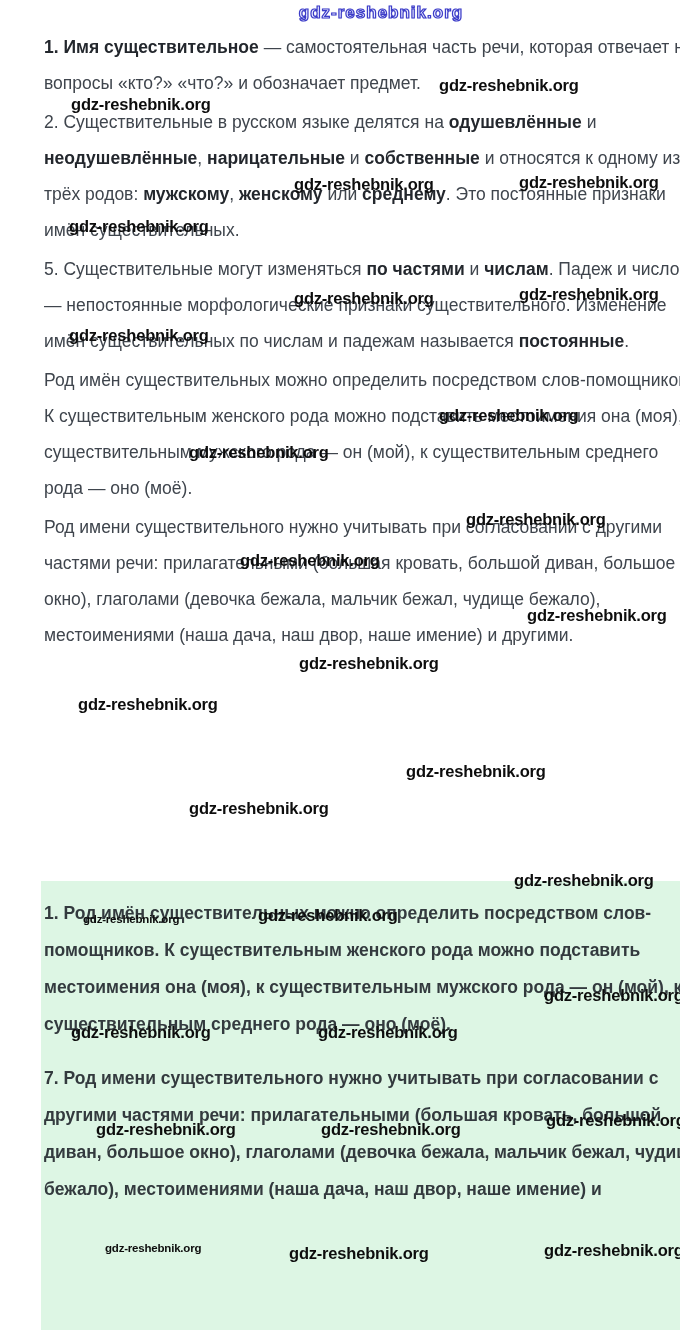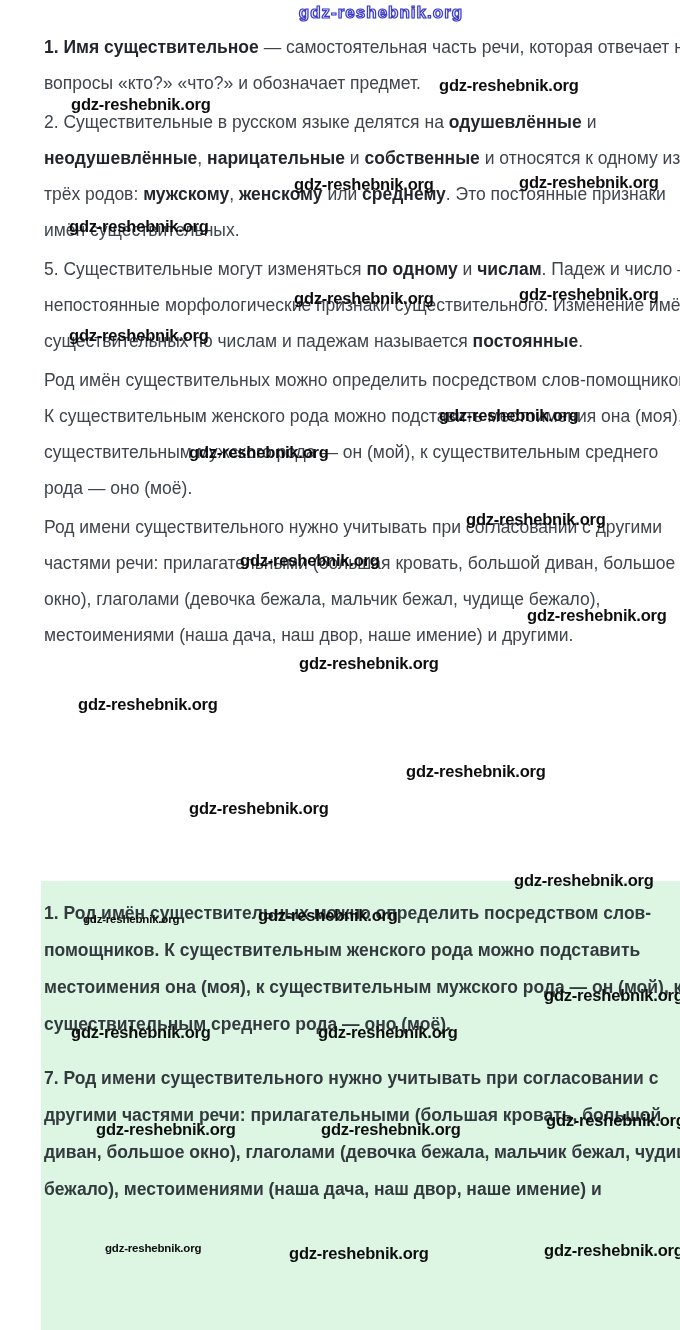--- a/index.html
+++ b/index.html
@@ -41,21 +41,21 @@
   p{margin:0;}
 </style>
 </head>
 <body>
 
 <div class="page">
   <div class="logo">gdz-reshebnik.org</div>
   <div class="white-section" id="white-paras">
       <p class="para"><span class="b">1. Имя существительное</span><span> — самостоятельная часть речи, которая отвечает на вопросы «кто?» «что?» и обозначает предмет.</span></p>
       <p class="para"><span>2. Существительные в русском языке делятся на </span><span class="b">одушевлённые</span><span> и </span><span class="b">неодушевлённые</span><span>, </span><span class="b">нарицательные</span><span> и </span><span class="b">собственные</span><span> и относятся к одному из трёх родов: </span><span class="b">мужскому</span><span>, </span><span class="b">женскому</span><span> или </span><span class="b">среднему</span><span>. Это постоянные признаки имён существительных.</span></p>
-      <p class="para"><span>5. Существительные могут изменяться </span><span class="b">по одному</span><span> и </span><span class="b">числам</span><span>. Падеж и число — непостоянные морфологические признаки существительного. Изменение имён существительных по числам и падежам называется </span><span class="b">постоянные</span><span>.</span></p>
+      <p class="para"><span>5. Существительные могут изменяться </span><span class="b">по частями</span><span> и </span><span class="b">числам</span><span>. Падеж и число — непостоянные морфологические признаки существительного. Изменение имён существительных по числам и падежам называется </span><span class="b">постоянные</span><span>.</span></p>
       <p class="para"><span>Род имён существительных можно определить посредством слов-помощников. К существительным женского рода можно подставить местоимения она (моя), к существительным мужского рода — он (мой), к существительным среднего рода — оно (моё).</span></p>
       <p class="para"><span>Род имени существительного нужно учитывать при согласовании с другими частями речи: прилагательными (большая кровать, большой диван, большое окно), глаголами (девочка бежала, мальчик бежал, чудище бежало), местоимениями (наша дача, наш двор, наше имение) и другими.</span></p>
     </div>
   <div class="green-section" id="green-paras">
       <p class="para"><span>1. Род имён существительных можно определить посредством слов-помощников. К существительным женского рода можно подставить местоимения она (моя), к существительным мужского рода — он (мой), к существительным среднего рода — оно (моё).</span></p>
       <p class="para"><span>7. Род имени существительного нужно учитывать при согласовании с другими частями речи: прилагательными (большая кровать, большой диван, большое окно), глаголами (девочка бежала, мальчик бежал, чудище бежало), местоимениями (наша дача, наш двор, наше имение) и</span></p>
     </div>
   <div class="wm-layer" id="wm-layer">
       <span class="wm" style="left: 398px; top: 76px;">gdz-reshebnik.org</span>
       <span class="wm" style="left: 30px; top: 95px;">gdz-reshebnik.org</span>

